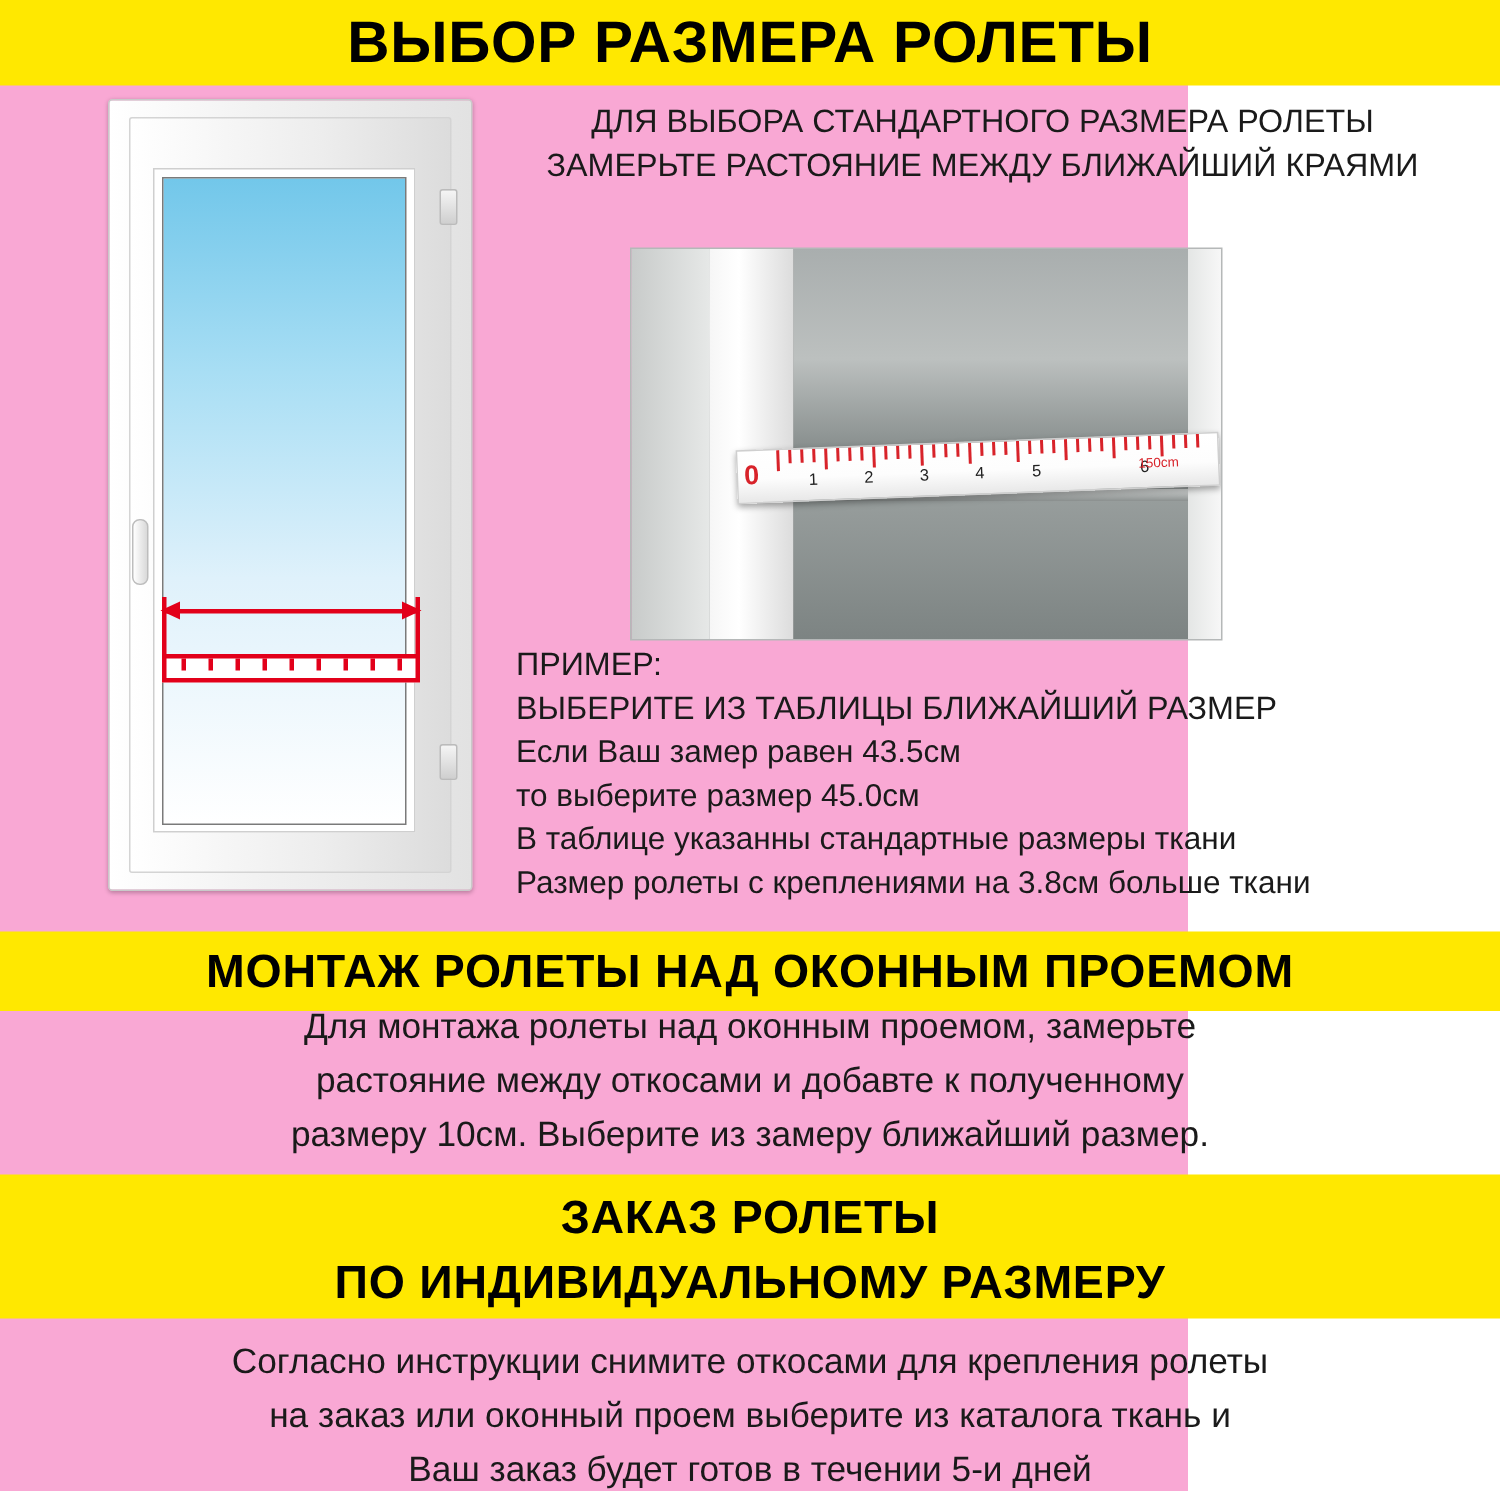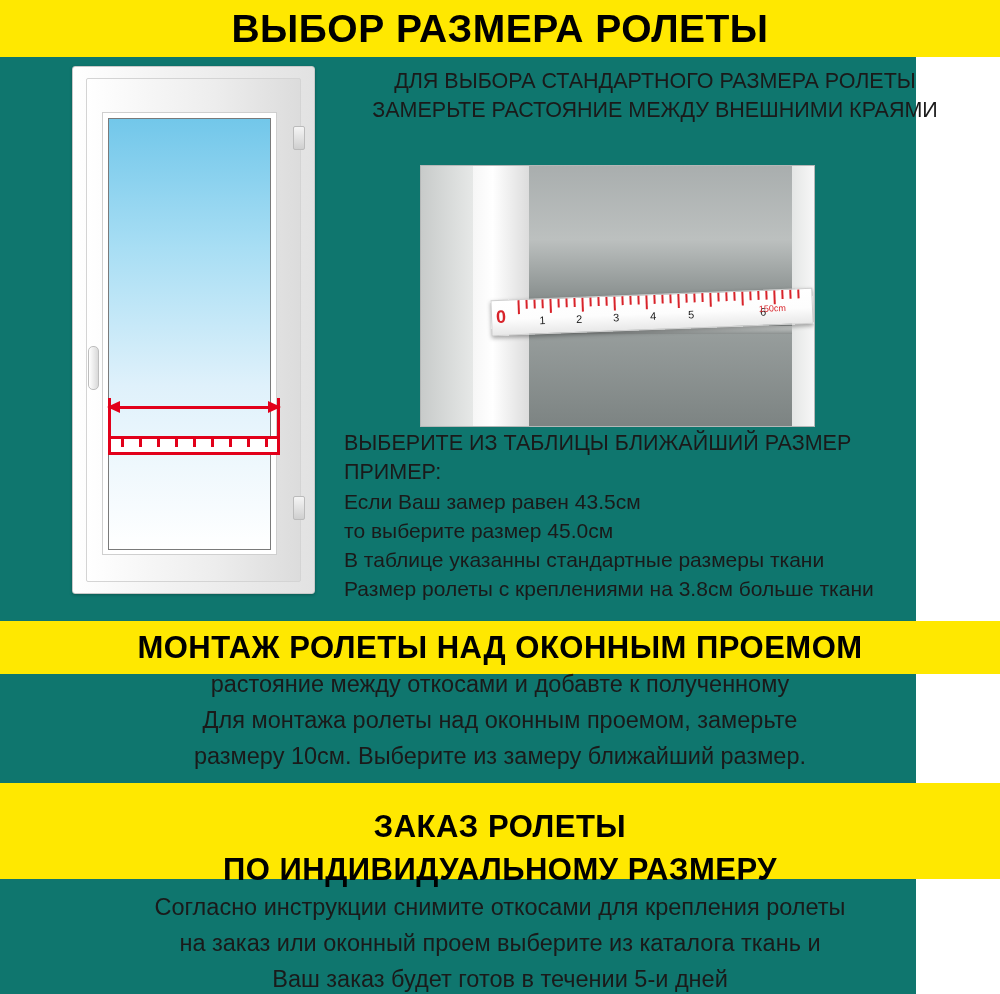--- a/index.html
+++ b/index.html
@@ -8,23 +8,23 @@
   }
   body {
     width: 1000px;
     height: 994px;
     background: #ffffff;
     font-family: "Liberation Sans", sans-serif;
     overflow: hidden;
   }
   .page {
     position: relative;
-    width: 916px;
+    width: 792px;
     height: 994px;
-    background: #0f766e;
+    background: #f9a8d4;
   }
 
   
   .banner {
     background: #ffe800;
     text-align: center;
     font-weight: bold;
     color: #000000;
     letter-spacing: 0.5px;
   }
@@ -43,21 +43,21 @@
     height: 53px;
     line-height: 53px;
     font-size: 31px;
   }
   .banner-3 {
     position: absolute;
     left: 0; top: 783px;
     width: 1000px;
     height: 96px;
     font-size: 31px;
-    padding-top: 22px;
+    padding-top: 7px;
     box-sizing: border-box;
   }
   .banner-3 .line {
     line-height: 43px;
   }
 
   
   .top-section {
     position: absolute;
     left: 0; top: 57px;
@@ -361,21 +361,21 @@
         <div class="tick" style="left:82px"></div>
         <div class="tick" style="left:100px"></div>
         <div class="tick" style="left:118px"></div>
         <div class="tick" style="left:136px"></div>
         <div class="tick" style="left:154px"></div>
       </div>
     </div>
 
     <div class="intro">
       <div>ДЛЯ ВЫБОРА СТАНДАРТНОГО РАЗМЕРА РОЛЕТЫ</div>
-      <div>ЗАМЕРЬТЕ РАСТОЯНИЕ МЕЖДУ ВНЕШНИМИ КРАЯМИ</div>
+      <div>ЗАМЕРЬТЕ РАСТОЯНИЕ МЕЖДУ БЛИЖАЙШИЙ КРАЯМИ</div>
     </div>
 
     <div class="photo">
       <div class="frame-vert2"></div>
       <div class="frame-vert"></div>
       <div class="shadow-band"></div>
       <div class="glass-edge"></div>
       <div class="right-frame"></div>
 
       <div class="tape">
@@ -420,34 +420,34 @@
         <span class="num" style="left:84px">2</span>
         <span class="num" style="left:121px">3</span>
         <span class="num" style="left:158px">4</span>
         <span class="num" style="left:196px">5</span>
         <span class="num" style="left:268px">6</span>
         <span class="label-end">150cm</span>
       </div>
     </div>
 
     <div class="example">
+      <div class="head">ПРИМЕР:</div>
       <div class="head">ВЫБЕРИТЕ ИЗ ТАБЛИЦЫ БЛИЖАЙШИЙ РАЗМЕР</div>
-      <div class="head">ПРИМЕР:</div>
       <div class="row">Если Ваш замер равен 43.5см</div>
       <div class="row">то выберите размер 45.0см</div>
       <div class="row">В таблице указанны стандартные размеры ткани</div>
       <div class="row">Размер ролеты с креплениями на 3.8см больше ткани</div>
     </div>
   </div>
 
   <div class="banner banner-2">МОНТАЖ РОЛЕТЫ НАД ОКОННЫМ ПРОЕМОМ</div>
 
   <div class="para-mid">
+    <div>Для монтажа ролеты над оконным проемом, замерьте</div>
     <div>растояние между откосами и добавте к полученному</div>
-    <div>Для монтажа ролеты над оконным проемом, замерьте</div>
     <div>размеру 10см. Выберите из замеру ближайший размер.</div>
   </div>
 
   <div class="banner banner-3">
     <div class="line">ЗАКАЗ РОЛЕТЫ</div>
     <div class="line">ПО ИНДИВИДУАЛЬНОМУ РАЗМЕРУ</div>
   </div>
 
   <div class="para-bottom">
     <div>Согласно инструкции снимите откосами для крепления ролеты</div>

